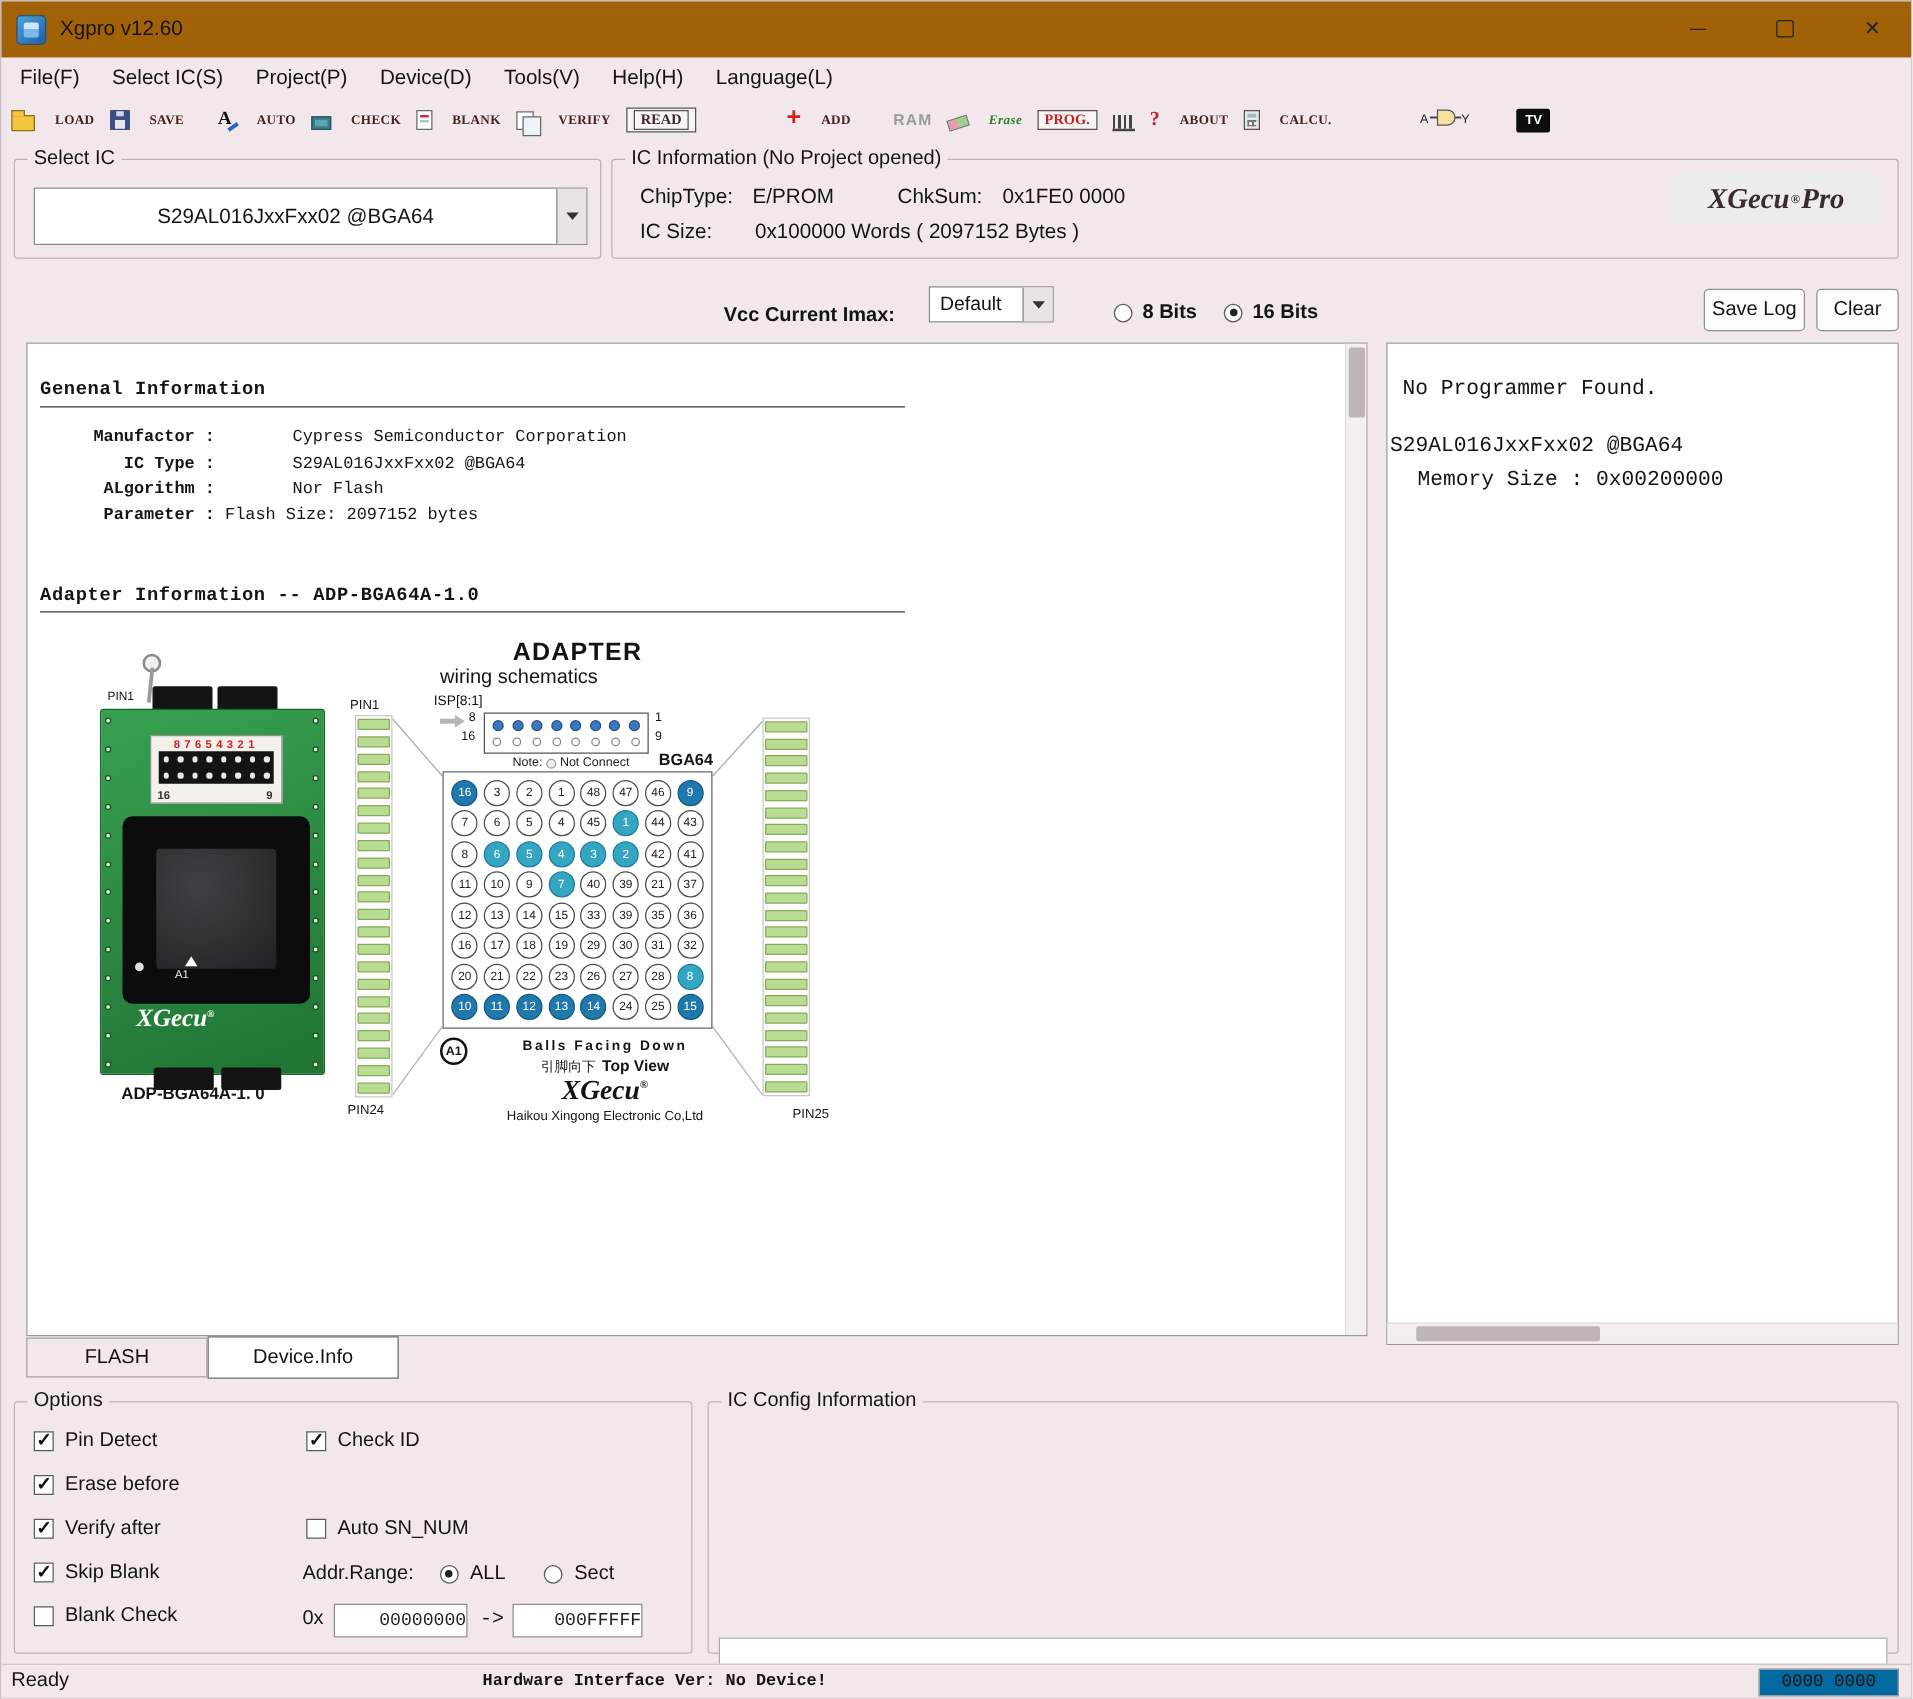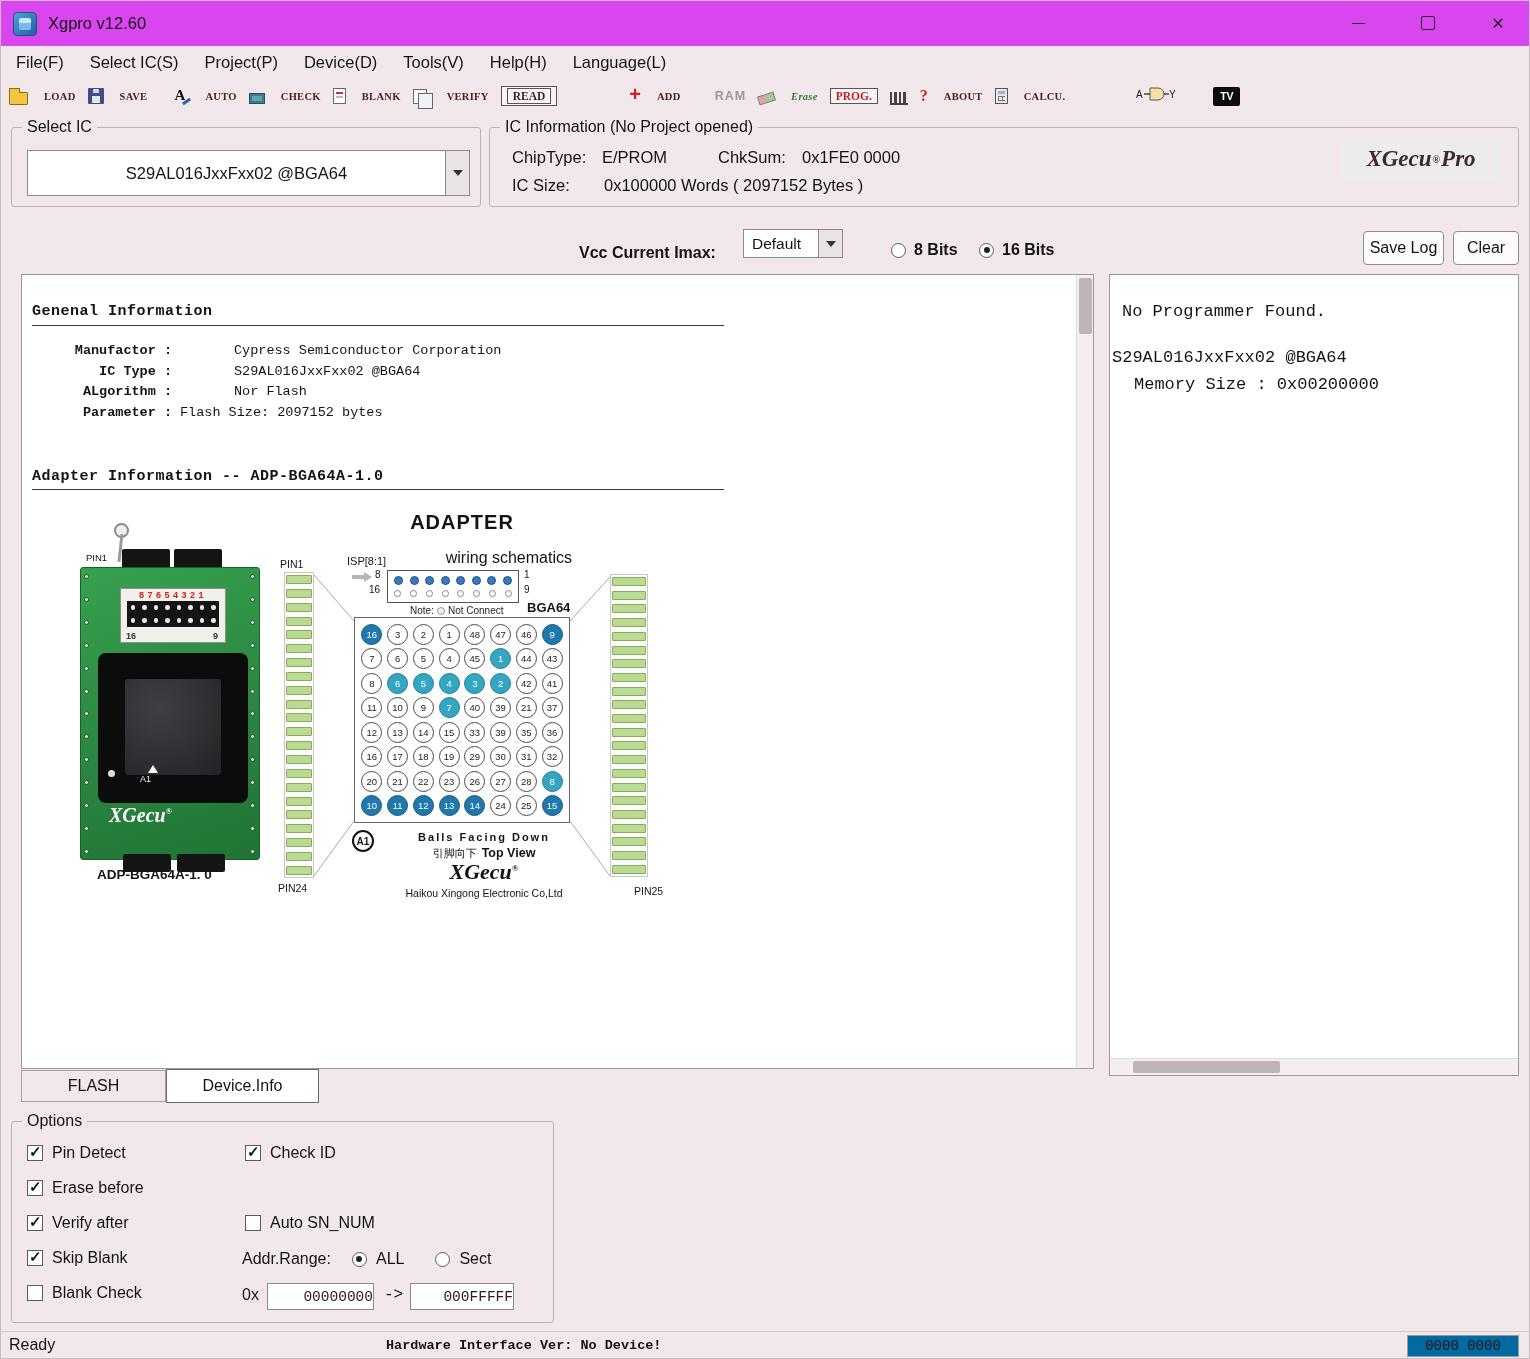--- a/index.html
+++ b/index.html
@@ -1,20 +1,20 @@
 <!DOCTYPE html>
 <html><head>
 <meta charset="utf-8">
 <style>
   *{margin:0;padding:0;box-sizing:border-box}
   html,body{width:1530px;height:1359px;background:#fff}
   .window{position:relative;width:1530px;height:1359px;background:#f2e8eb;font-family:"Liberation Sans",sans-serif;color:#141414;overflow:hidden;border:1px solid #c9bfc2}
 
   
-  .titlebar{position:absolute;left:0;top:0;width:100%;height:45px;background:#d946ef;display:flex;align-items:center;padding-left:12px}
+  .titlebar{position:absolute;left:0;top:0;width:100%;height:45px;background:#a16207;display:flex;align-items:center;padding-left:12px}
   .app-icon{width:24px;height:24px;border-radius:4px;background:linear-gradient(135deg,#4aa3e0,#1f5fa8);position:relative;margin-right:11px;border:1px solid #28527a}
   .app-icon::after{content:"";position:absolute;inset:5px;background:linear-gradient(180deg,#cfe6f7 0 42%,#7db9e8 42% 100%);border-radius:2px}
   .title-text{font-size:16.5px}
   .win-btn{position:absolute;top:5px;width:46px;height:34px;display:flex;align-items:center;justify-content:center;color:#222}
   #btn-min{left:1334px}#btn-min::before{content:"";width:13px;border-top:1.6px solid #222}
   #btn-max{left:1404px}#btn-max::before{content:"";width:12px;height:12px;border:1.6px solid #222;border-radius:2px}
   #btn-close{left:1474px}#btn-close::before{content:"\2715";font-size:16px}
 
   
   .menubar{position:absolute;left:0;top:45px;width:100%;height:33px;display:flex;align-items:center;padding-left:2px}
@@ -118,21 +118,21 @@
   .pcb-model{position:absolute;left:75px;top:592px;font-weight:bold;font-size:13.5px;white-space:nowrap}
   .pin-probe{position:absolute;left:92px;top:248px;width:14px;height:44px}
   .pin-probe::before{content:"";position:absolute;left:0;top:0;width:11px;height:11px;border-radius:50%;border:2px solid #8a8a8a;background:#f0f0f0}
   .pin-probe::after{content:"";position:absolute;left:5px;top:11px;width:2.5px;height:28px;background:#9a9a9a;transform:rotate(6deg)}
   .pin-lab{position:absolute;font-size:10.5px;white-space:nowrap}
   .pstrip{position:absolute;display:flex;flex-direction:column;justify-content:space-between;padding:2px 1px;background:#fdfdfb;border:1px solid #c8c8c8}
   #pstrip-left{left:262px;top:297px;width:30px;height:306px}
   #pstrip-right{left:588px;top:299px;width:38px;height:303px}
   .bar{height:9px;background:#b9dc92;border:1px solid #86ab5a;border-radius:1px}
   .ad-title{position:absolute;left:330px;top:236px;width:220px;text-align:center;font-weight:bold;font-size:20px;letter-spacing:1px}
-  .ad-sub{position:absolute;left:330px;top:274px;width:220px;text-align:right;font-size:16px}
+  .ad-sub{position:absolute;left:330px;top:258px;width:220px;text-align:left;font-size:16px}
   .isp-lab{position:absolute;left:325px;top:280px;font-size:11px}
   .arr{position:absolute;left:330px;top:297px;width:22px;height:10px}
   .arr::before{content:"";position:absolute;left:0;top:3px;width:12px;height:4px;background:#b5b5b5}
   .arr::after{content:"";position:absolute;left:12px;top:0;border-top:5px solid transparent;border-bottom:5px solid transparent;border-left:8px solid #b5b5b5}
   #isp-box{position:absolute;left:365px;top:295px;width:132px;height:33px;border:1px solid #555;background:#fff;display:flex;flex-direction:column;justify-content:space-evenly;padding:0 6px}
   .isp-row{display:flex;justify-content:space-between;align-items:center}
   .isp-hole{width:9px;height:9px;border-radius:50%;background:#3a78c4;border:1px solid #24507e}
   .isp-hole.sm{width:7px;height:7px;background:#fff;border:1px solid #888}
   .isp-num{position:absolute;font-size:10px}
   .note-line{position:absolute;left:388px;top:330px;display:flex;align-items:center;gap:3px;font-size:10px;color:#222}
@@ -616,20 +616,24 @@
       <span>ALL</span>
       <span class="rb" style="margin-left:22px"></span>
       <span>Sect</span>
     </div>
     <span class="opt-abs" style="left:230px;top:164px">0x</span>
     <input class="addr-input" style="left: 255px; top: 161px; width: 107px;" value="00000000">
     <span class="opt-abs" style="left:372px;top:164px;font-family:'Liberation Mono',monospace">-&gt;</span>
     <input class="addr-input" style="left: 398px; top: 161px; width: 104px;" value="000FFFFF">
   </div>
 
+  <div class="group" style="left:565px;top:1120px;width:953px;height:202px">
+    <span class="legend">IC Config Information</span>
+    <div class="ic-config-edit"></div>
+  </div>
 
   <div class="statusbar">
     <span class="sb-ready">Ready</span>
     <span class="sb-hw">Hardware Interface Ver: No Device!</span>
     <div class="sb-counter">0000 0000</div>
   </div>
 
 </div>
 
 </body></html>

